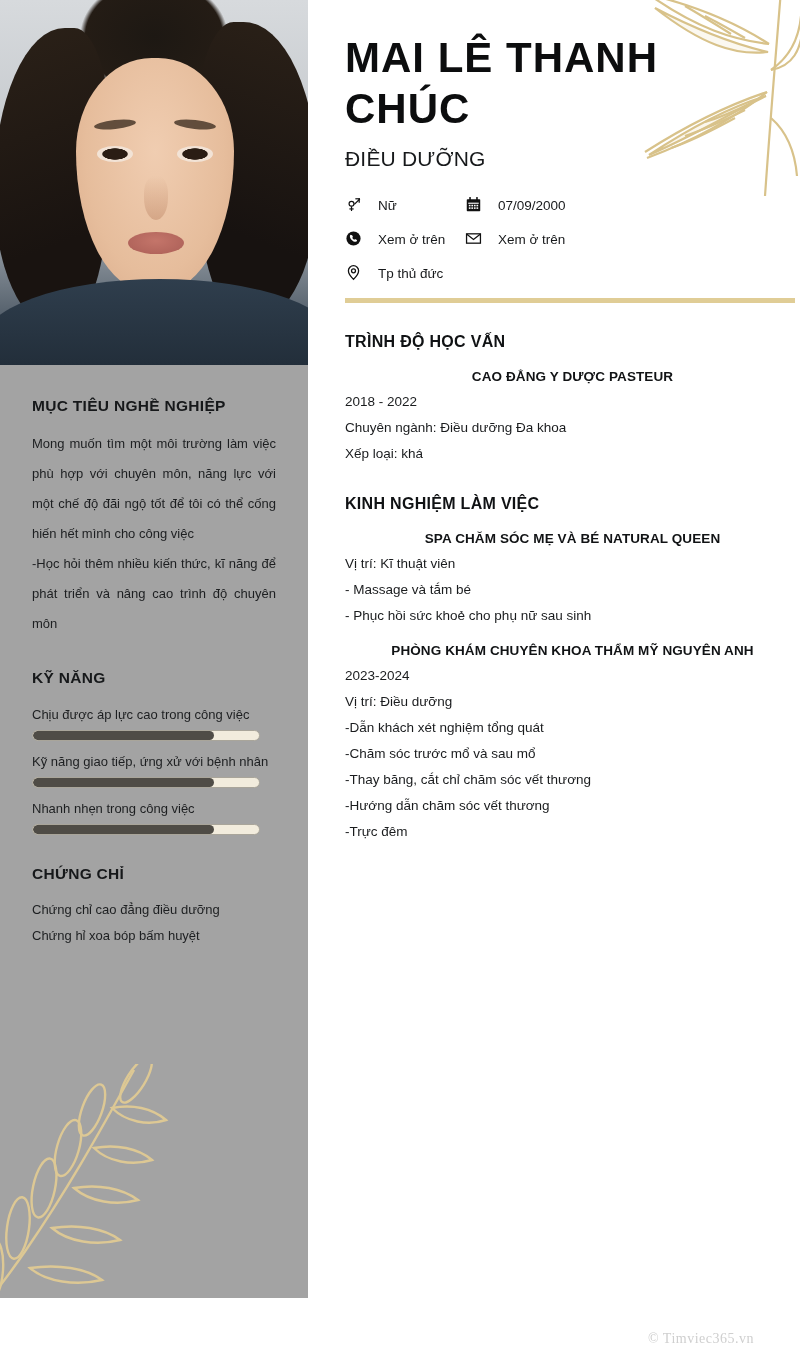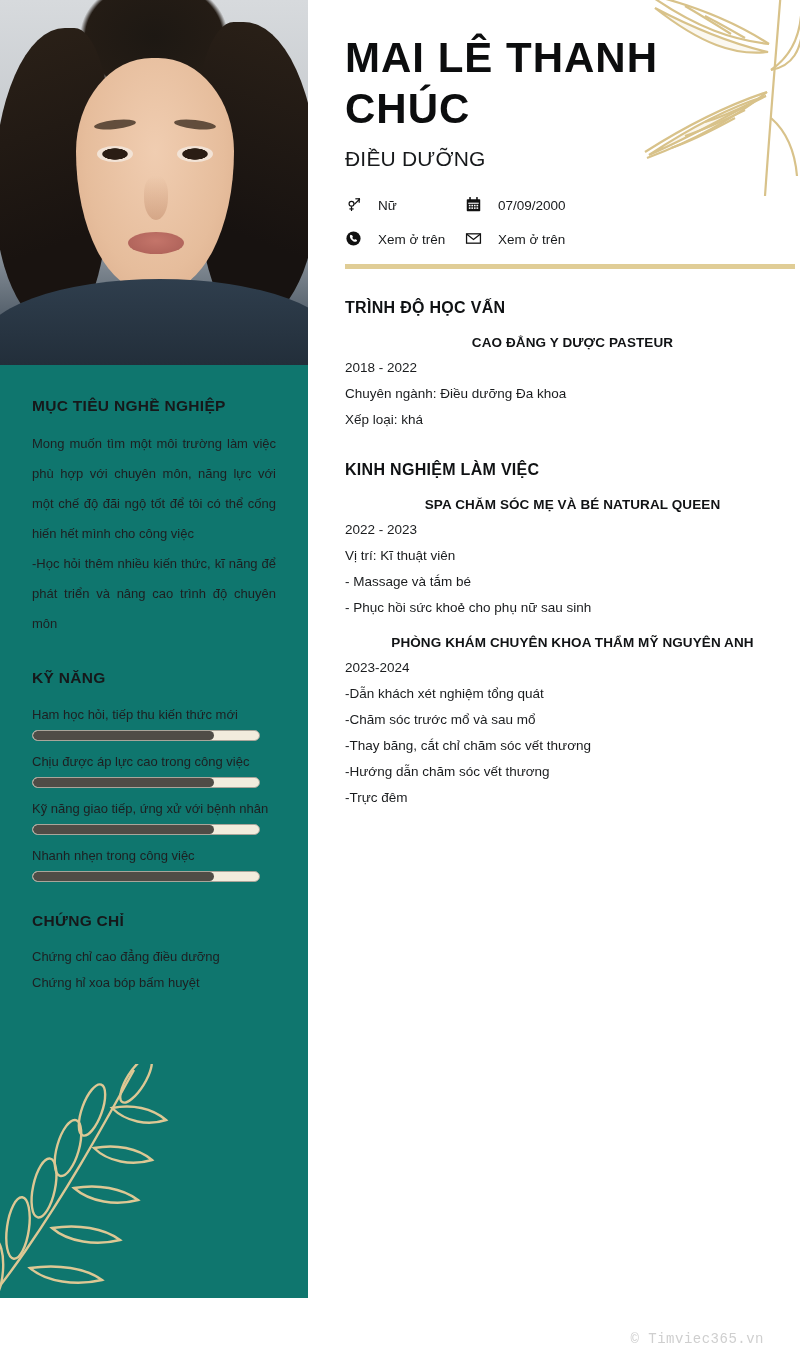--- a/index.html
+++ b/index.html
@@ -112,21 +112,21 @@
     position: absolute; left: -20px; bottom: -24px;
     width: 360px; height: 110px;
     background: linear-gradient(180deg, #2f3e4d 0%, #1f2a35 100%);
     border-radius: 50% 50% 0 0 / 60% 60% 0 0;
   }
 
   .sidebar {
     position: relative;
     width: 308px;
     height: 933px;
-    background: #0f766e;
+    background: #a3a3a3;
     padding: 32px 32px 0 32px;
     overflow: hidden;
   }
 
   .leaf-bottom-left {
     position: absolute;
     left: -14px;
     bottom: -6px;
     width: 300px;
     height: 240px;
@@ -270,23 +270,23 @@
 
   .plain-line {
     font-size: 13.5px;
     line-height: 26px;
     color: #1a1c1e;
   }
 
   
   .footer-credit {
     position: absolute;
-    right: 36px;
+    right: 46px;
     bottom: 16px;
-    font-family: Liberation Mono, monospace;
+    font-family: Liberation Serif, serif;
     font-size: 14px;
     color: #cfcfcf;
     letter-spacing: .5px;
     z-index: 4;
   }
 </style>
 </head>
 <body>
 
 <div class="cv-page">
@@ -348,26 +348,20 @@
 
         <div>
           <div class="side-heading">MỤC TIÊU NGHỀ NGHIỆP</div>
           <div class="objective-p">Mong muốn tìm một môi trường làm việc phù hợp với chuyên môn, năng lực với một chế độ đãi ngộ tốt để tôi có thể cống hiến hết mình cho công việc</div>
           <div class="objective-p">-Học hỏi thêm nhiều kiến thức, kĩ năng để phát triển và nâng cao trình độ chuyên môn</div>
         </div>
 
         <div>
           <div class="side-heading spaced">KỸ NĂNG</div>
 
-          <div class="skill-item">
-            <div class="skill-label">Ham học hỏi, tiếp thu kiến thức mới</div>
-            <div class="skill-track">
-              <div class="skill-fill" style="width: 80%;"></div>
-            </div>
-          </div>
 
           <div class="skill-item">
             <div class="skill-label">Chịu được áp lực cao trong công việc</div>
             <div class="skill-track">
               <div class="skill-fill" style="width: 80%;"></div>
             </div>
           </div>
 
           <div class="skill-item">
             <div class="skill-label">Kỹ năng giao tiếp, ứng xử với bệnh nhân</div>
@@ -444,49 +438,58 @@
         </div>
         <div class="contact-cell">
           <svg class="contact-icon" viewBox="0 0 24 24" fill="none" stroke="#111" stroke-width="1.8">
             <rect x="2.2" y="5.4" width="19.6" height="13.2"></rect>
             <path d="M2.6 6 12 13.4 21.4 6"></path>
           </svg>
           <span class="contact-text">Xem ở trên</span>
         </div>
       </div>
 
+      <div class="contact-row">
+        <div class="contact-cell c1">
+          <svg class="contact-icon" viewBox="0 0 24 24" fill="none" stroke="#111" stroke-width="1.8">
+            <path d="M12 2.4c-4 0-7.2 3.2-7.2 7.2 0 5.2 7.2 12 7.2 12s7.2-6.8 7.2-12c0-4-3.2-7.2-7.2-7.2z"></path>
+            <circle cx="12" cy="9.6" r="2.8"></circle>
+          </svg>
+          <span class="contact-text">Tp thủ đức</span>
+        </div>
+      </div>
 
     </div>
 
     <div class="gold-rule"></div>
 
     <div class="main-section">
       <div class="main-heading">TRÌNH ĐỘ HỌC VẤN</div>
       <div class="entry-block">
         <div class="entry-title">CAO ĐẲNG Y DƯỢC PASTEUR</div>
         <div class="entry-line">2018 - 2022</div>
         <div class="entry-line">Chuyên ngành: Điều dưỡng Đa khoa</div>
         <div class="entry-line">Xếp loại: khá</div>
       </div>
     </div>
 
     <div class="main-section tight">
       <div class="main-heading">KINH NGHIỆM LÀM VIỆC</div>
 
       <div class="entry-block">
         <div class="entry-title">SPA CHĂM SÓC MẸ VÀ BÉ NATURAL QUEEN</div>
-        <div class="entry-line">2022 - 2023</div>
         <div class="entry-line">Vị trí: Kĩ thuật viên</div>
         <div class="entry-line">- Massage và tắm bé</div>
         <div class="entry-line">- Phục hồi sức khoẻ cho phụ nữ sau sinh</div>
       </div>
 
       <div class="entry-block">
         <div class="entry-title">PHÒNG KHÁM CHUYÊN KHOA THẨM MỸ NGUYÊN ANH</div>
         <div class="entry-line">2023-2024</div>
+        <div class="entry-line">Vị trí: Điều dưỡng</div>
         <div class="entry-line">-Dẫn khách xét nghiệm tổng quát</div>
         <div class="entry-line">-Chăm sóc trước mổ và sau mổ</div>
         <div class="entry-line">-Thay băng, cắt chỉ chăm sóc vết thương</div>
         <div class="entry-line">-Hướng dẫn chăm sóc vết thương</div>
         <div class="entry-line">-Trực đêm</div>
       </div>
     </div>
 
 
   </div>

